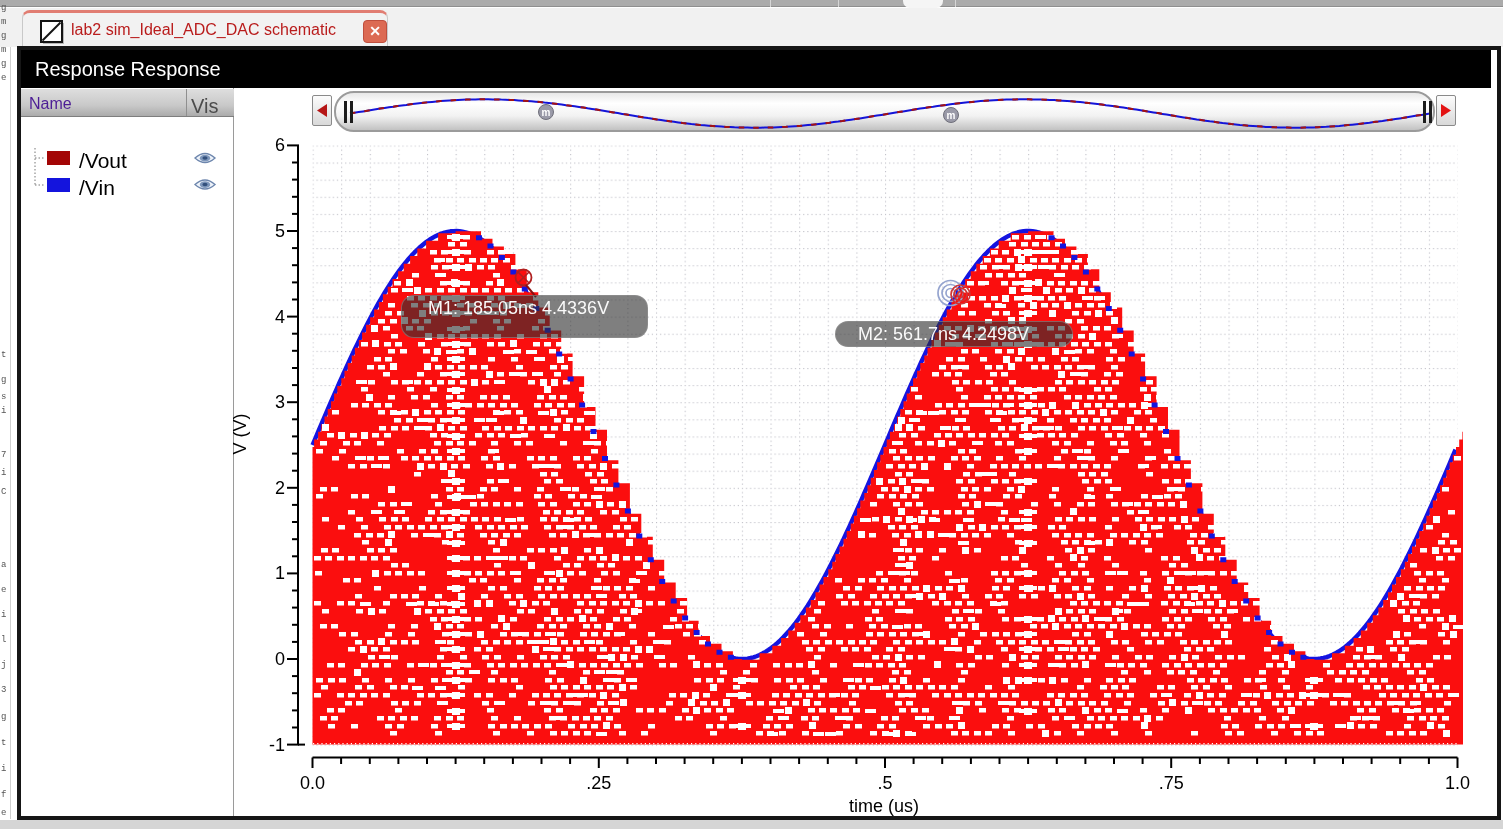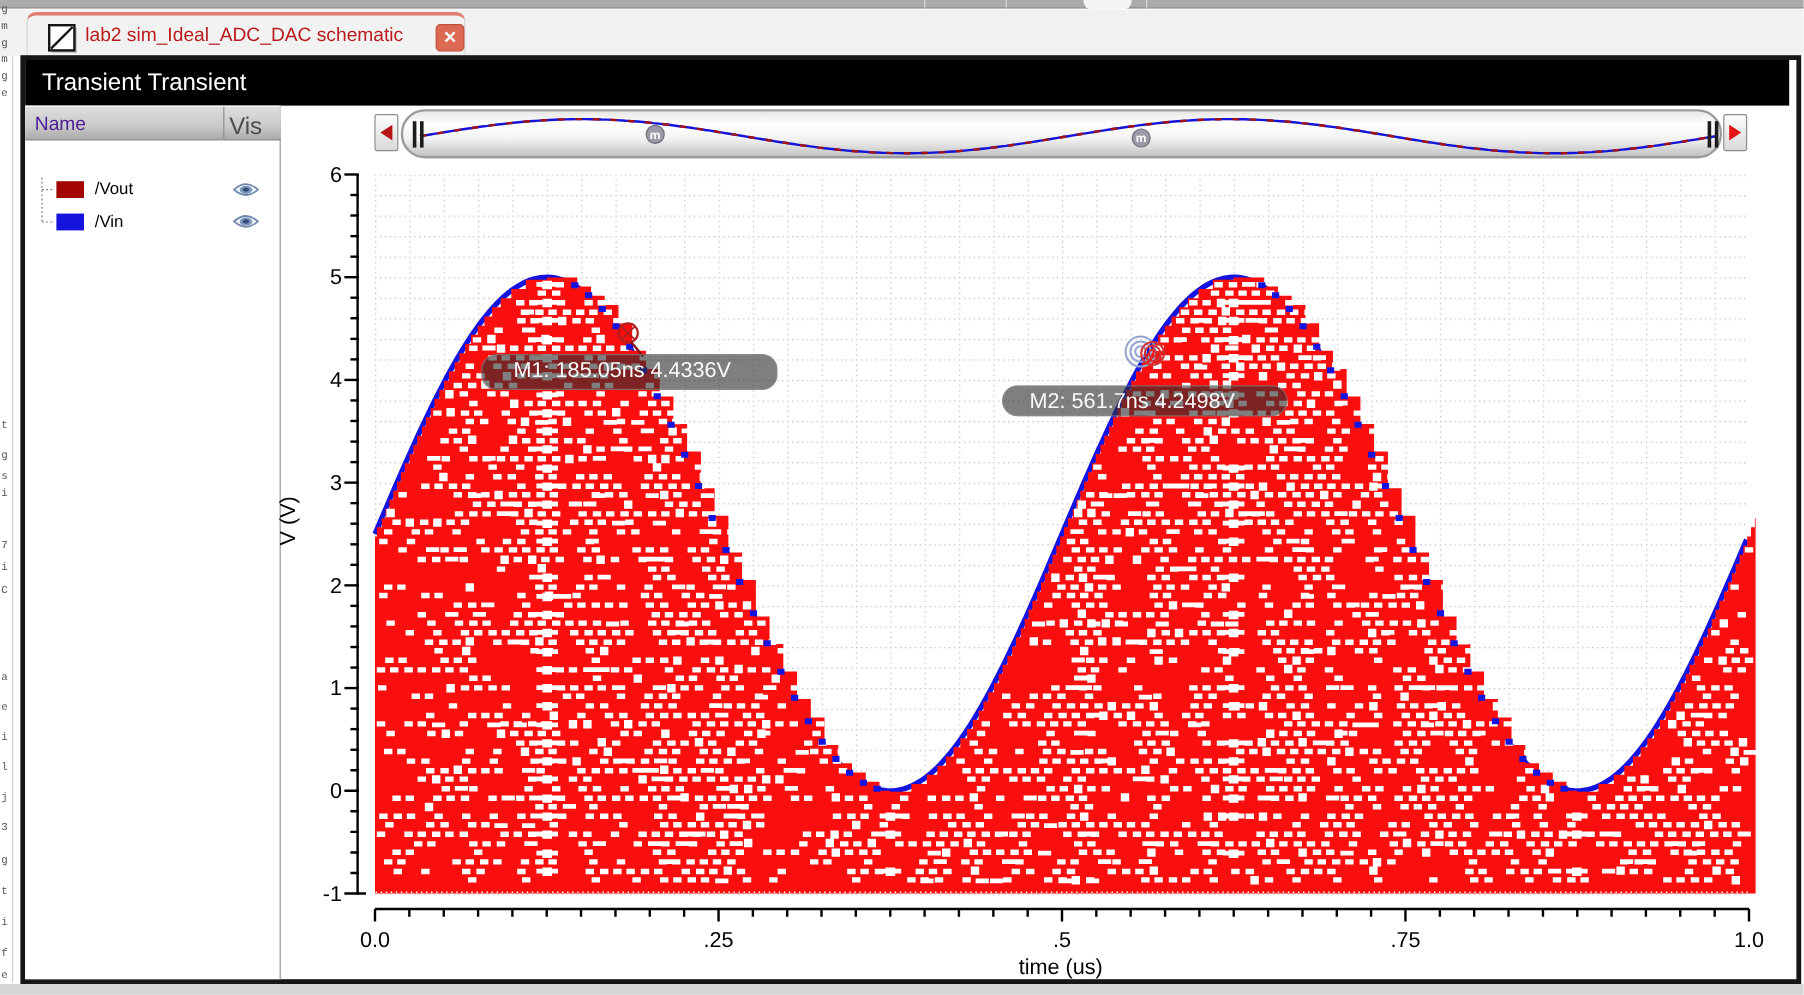--- a/index.html
+++ b/index.html
@@ -11,21 +11,21 @@
 #tab{left:22px;top:10px;width:366px;height:37px;background:#f2f2f2;border:1px solid #c9c9c9;border-top:3px solid #e17d72;border-bottom:none;border-radius:8px 8px 0 0}
 #tabtext{left:71px;top:21px;font-size:16px;color:#b91c1c}
 #tabx{left:363px;top:20px;width:24px;height:23px;background:#dc6a53;border:1px solid #bf4f3e;border-radius:4px;color:#fff;font-size:14px;font-weight:bold;text-align:center;line-height:21px}
 #win{left:17px;top:46px;width:1484px;height:774px;background:#fff;border:4px solid #161616}
 #titlebar{left:21px;top:50px;width:1470px;height:38px;background:#000;color:#fff;font-size:20px;line-height:38px;padding-left:14px}
 #tree{left:21px;top:88px;width:213px;height:728px;background:#fff;border-right:1px solid #9a9a9a}
 #treehdr{left:21px;top:89px;width:213px;height:28px;background:linear-gradient(#dedede,#c9c9c9 60%,#ababab);border-bottom:1px solid #7e7e7e}
 #hdrname{left:29px;top:95px;color:#4c1d95;font-size:16px}
 #hdrvis{left:191px;top:95px;color:#4c4c4c;font-size:20px}
 #hdrsep{left:186px;top:89px;width:1px;height:27px;background:#8f8f8f}
-.sig{font-size:14px;color:#000}
+.sig{font-size:21px;color:#000}
 .mlabel{position:absolute;background:rgba(48,48,48,0.62);border:1px solid rgba(150,150,150,0.55);border-radius:13px;color:#fafafa;font-size:18px;white-space:nowrap}
 #sbtnL{left:312px;top:95px;width:20px;height:31px;background:linear-gradient(#fcfcfc,#d9d9d9);border:1px solid #8a8a8a;border-radius:2px}
 #sbtnR{left:1436px;top:95px;width:20px;height:31px;background:linear-gradient(#fcfcfc,#d9d9d9);border:1px solid #8a8a8a;border-radius:2px}
 #pill{left:334px;top:91px;width:1101px;height:41px;border:2px solid #9b9b9b;border-radius:20px;background:linear-gradient(#e8e8e8,#ffffff 28%,#f2f2f2 62%,#c2c2c2)}
 .grip{position:absolute;top:101px;width:3px;height:22px;background:#1c1c1c}
 #botbar{left:0;top:820px;width:1503px;height:9px;background:#d5d5d5}
 .lg{position:absolute;font-family:"Liberation Mono",monospace;font-size:9px;color:#555}
 </style></head><body>
 <div class="abs" id="topbar"></div>
 <div class="abs" id="toprow"></div>
@@ -35,21 +35,21 @@
 <div class="abs" id="tnotch"></div>
 <div class="abs" id="tab"></div>
 <svg class="abs" style="left:40px;top:20px" width="25" height="25">
 <rect x="3" y="3" width="21" height="21" fill="#b8b8b8"></rect>
 <rect x="1" y="1" width="21" height="21" fill="#fff" stroke="#141414" stroke-width="2"></rect>
 <line x1="2.5" y1="20.5" x2="20.5" y2="2.5" stroke="#141414" stroke-width="2"></line>
 </svg>
 <div class="abs" id="tabtext">lab2 sim_Ideal_ADC_DAC schematic</div>
 <div class="abs" id="tabx">✕</div>
 <div class="abs" id="win"></div>
-<div class="abs" id="titlebar">Transient Transient</div>
+<div class="abs" id="titlebar">Response Response</div>
 <div class="abs" id="tree"></div>
 <div class="abs" id="treehdr"></div>
 <div class="abs" id="hdrname">Name</div>
 <div class="abs" id="hdrsep"></div>
 <div class="abs" id="hdrvis">Vis</div>
 <svg class="abs" style="left:30px;top:145px" width="180" height="50">
 <path d="M5 3 V41 M5 13 H14 M5 40 H14" fill="none" stroke="#777" stroke-width="1" stroke-dasharray="1.5 2"></path>
 <rect x="17" y="6" width="23" height="14" fill="#a30505"></rect>
 <rect x="17" y="33" width="23" height="14" fill="#1414dd"></rect>
 </svg>
@@ -200,21 +200,21 @@
         <circle cx="950.5" cy="293" r="8.5"></circle>
         <circle cx="950.5" cy="293" r="12.5"></circle>
 </g>
 <g stroke="#cf3434" stroke-width="1.7">
 <circle cx="960.5" cy="294.5" r="3"></circle>
         <circle cx="960.5" cy="294.5" r="6.5"></circle>
         <circle cx="960.5" cy="294.5" r="9.5"></circle>
 </g>
 </g>
 </svg>
-<div class="mlabel" style="left:401px;top:295px;width:247px;height:30px;line-height:25px;padding-left:26px">M1: 185.05ns 4.4336V</div>
+<div class="mlabel" style="left:401px;top:295px;width:247px;height:43px;line-height:25px;padding-left:26px">M1: 185.05ns 4.4336V</div>
 <div class="mlabel" style="left:835px;top:321px;width:238px;height:26px;line-height:24px;padding-left:22px">M2: 561.7ns 4.2498V</div>
 <div class="abs" id="sbtnL"></div>
 <div class="abs" id="sbtnR"></div>
 <div class="abs" id="pill"></div>
 <svg class="abs" style="left:334px;top:91px" width="1101" height="41" viewBox="0 0 1101 41">
 <polyline points="16.0,22.5 20.3,21.8 24.6,21.1 29.0,20.4 33.3,19.7 37.6,19.0 41.9,18.3 46.2,17.6 50.6,16.9 54.9,16.3 59.2,15.7 63.5,15.0 67.8,14.4 72.2,13.9 76.5,13.3 80.8,12.8 85.1,12.3 89.4,11.8 93.8,11.3 98.1,10.9 102.4,10.5 106.7,10.1 111.0,9.8 115.4,9.5 119.7,9.2 124.0,9.0 128.3,8.8 132.6,8.6 137.0,8.5 141.3,8.4 145.6,8.3 149.9,8.3 154.2,8.3 158.6,8.4 162.9,8.4 167.2,8.6 171.5,8.7 175.8,8.9 180.2,9.1 184.5,9.4 188.8,9.7 193.1,10.0 197.4,10.3 201.8,10.7 206.1,11.1 210.4,11.6 214.7,12.0 219.0,12.5 223.4,13.0 227.7,13.6 232.0,14.2 236.3,14.7 240.6,15.3 245.0,16.0 249.3,16.6 253.6,17.3 257.9,17.9 262.2,18.6 266.6,19.3 270.9,20.0 275.2,20.7 279.5,21.4 283.8,22.1 288.2,22.9 292.5,23.6 296.8,24.3 301.1,25.0 305.4,25.7 309.8,26.4 314.1,27.1 318.4,27.7 322.7,28.4 327.0,29.0 331.4,29.7 335.7,30.3 340.0,30.8 344.3,31.4 348.6,32.0 353.0,32.5 357.3,33.0 361.6,33.4 365.9,33.9 370.2,34.3 374.6,34.7 378.9,35.0 383.2,35.3 387.5,35.6 391.8,35.9 396.2,36.1 400.5,36.3 404.8,36.4 409.1,36.6 413.4,36.6 417.8,36.7 422.1,36.7 426.4,36.7 430.7,36.6 435.0,36.5 439.4,36.4 443.7,36.2 448.0,36.0 452.3,35.8 456.6,35.5 461.0,35.2 465.3,34.9 469.6,34.5 473.9,34.1 478.2,33.7 482.6,33.2 486.9,32.7 491.2,32.2 495.5,31.7 499.8,31.1 504.2,30.6 508.5,30.0 512.8,29.3 517.1,28.7 521.4,28.1 525.8,27.4 530.1,26.7 534.4,26.0 538.7,25.3 543.0,24.6 547.4,23.9 551.7,23.2 556.0,22.5 560.3,21.8 564.6,21.1 569.0,20.4 573.3,19.7 577.6,19.0 581.9,18.3 586.2,17.6 590.6,16.9 594.9,16.3 599.2,15.7 603.5,15.0 607.8,14.4 612.2,13.9 616.5,13.3 620.8,12.8 625.1,12.3 629.4,11.8 633.8,11.3 638.1,10.9 642.4,10.5 646.7,10.1 651.0,9.8 655.4,9.5 659.7,9.2 664.0,9.0 668.3,8.8 672.6,8.6 677.0,8.5 681.3,8.4 685.6,8.3 689.9,8.3 694.2,8.3 698.6,8.4 702.9,8.4 707.2,8.6 711.5,8.7 715.8,8.9 720.2,9.1 724.5,9.4 728.8,9.7 733.1,10.0 737.4,10.3 741.8,10.7 746.1,11.1 750.4,11.6 754.7,12.0 759.0,12.5 763.4,13.0 767.7,13.6 772.0,14.2 776.3,14.7 780.6,15.3 785.0,16.0 789.3,16.6 793.6,17.3 797.9,17.9 802.2,18.6 806.6,19.3 810.9,20.0 815.2,20.7 819.5,21.4 823.8,22.1 828.2,22.9 832.5,23.6 836.8,24.3 841.1,25.0 845.4,25.7 849.8,26.4 854.1,27.1 858.4,27.7 862.7,28.4 867.0,29.0 871.4,29.7 875.7,30.3 880.0,30.8 884.3,31.4 888.6,32.0 893.0,32.5 897.3,33.0 901.6,33.4 905.9,33.9 910.2,34.3 914.6,34.7 918.9,35.0 923.2,35.3 927.5,35.6 931.8,35.9 936.2,36.1 940.5,36.3 944.8,36.4 949.1,36.6 953.4,36.6 957.8,36.7 962.1,36.7 966.4,36.7 970.7,36.6 975.0,36.5 979.4,36.4 983.7,36.2 988.0,36.0 992.3,35.8 996.6,35.5 1001.0,35.2 1005.3,34.9 1009.6,34.5 1013.9,34.1 1018.2,33.7 1022.6,33.2 1026.9,32.7 1031.2,32.2 1035.5,31.7 1039.8,31.1 1044.2,30.6 1048.5,30.0 1052.8,29.3 1057.1,28.7 1061.4,28.1 1065.8,27.4 1070.1,26.7 1074.4,26.0 1078.7,25.3 1083.0,24.6 1087.4,23.9 1091.7,23.2 1096.0,22.5" fill="none" stroke="#1414d8" stroke-width="2"></polyline>
 <polyline points="16.0,22.5 20.3,21.8 24.6,21.1 29.0,20.4 33.3,19.7 37.6,19.0 41.9,18.3 46.2,17.6 50.6,16.9 54.9,16.3 59.2,15.7 63.5,15.0 67.8,14.4 72.2,13.9 76.5,13.3 80.8,12.8 85.1,12.3 89.4,11.8 93.8,11.3 98.1,10.9 102.4,10.5 106.7,10.1 111.0,9.8 115.4,9.5 119.7,9.2 124.0,9.0 128.3,8.8 132.6,8.6 137.0,8.5 141.3,8.4 145.6,8.3 149.9,8.3 154.2,8.3 158.6,8.4 162.9,8.4 167.2,8.6 171.5,8.7 175.8,8.9 180.2,9.1 184.5,9.4 188.8,9.7 193.1,10.0 197.4,10.3 201.8,10.7 206.1,11.1 210.4,11.6 214.7,12.0 219.0,12.5 223.4,13.0 227.7,13.6 232.0,14.2 236.3,14.7 240.6,15.3 245.0,16.0 249.3,16.6 253.6,17.3 257.9,17.9 262.2,18.6 266.6,19.3 270.9,20.0 275.2,20.7 279.5,21.4 283.8,22.1 288.2,22.9 292.5,23.6 296.8,24.3 301.1,25.0 305.4,25.7 309.8,26.4 314.1,27.1 318.4,27.7 322.7,28.4 327.0,29.0 331.4,29.7 335.7,30.3 340.0,30.8 344.3,31.4 348.6,32.0 353.0,32.5 357.3,33.0 361.6,33.4 365.9,33.9 370.2,34.3 374.6,34.7 378.9,35.0 383.2,35.3 387.5,35.6 391.8,35.9 396.2,36.1 400.5,36.3 404.8,36.4 409.1,36.6 413.4,36.6 417.8,36.7 422.1,36.7 426.4,36.7 430.7,36.6 435.0,36.5 439.4,36.4 443.7,36.2 448.0,36.0 452.3,35.8 456.6,35.5 461.0,35.2 465.3,34.9 469.6,34.5 473.9,34.1 478.2,33.7 482.6,33.2 486.9,32.7 491.2,32.2 495.5,31.7 499.8,31.1 504.2,30.6 508.5,30.0 512.8,29.3 517.1,28.7 521.4,28.1 525.8,27.4 530.1,26.7 534.4,26.0 538.7,25.3 543.0,24.6 547.4,23.9 551.7,23.2 556.0,22.5 560.3,21.8 564.6,21.1 569.0,20.4 573.3,19.7 577.6,19.0 581.9,18.3 586.2,17.6 590.6,16.9 594.9,16.3 599.2,15.7 603.5,15.0 607.8,14.4 612.2,13.9 616.5,13.3 620.8,12.8 625.1,12.3 629.4,11.8 633.8,11.3 638.1,10.9 642.4,10.5 646.7,10.1 651.0,9.8 655.4,9.5 659.7,9.2 664.0,9.0 668.3,8.8 672.6,8.6 677.0,8.5 681.3,8.4 685.6,8.3 689.9,8.3 694.2,8.3 698.6,8.4 702.9,8.4 707.2,8.6 711.5,8.7 715.8,8.9 720.2,9.1 724.5,9.4 728.8,9.7 733.1,10.0 737.4,10.3 741.8,10.7 746.1,11.1 750.4,11.6 754.7,12.0 759.0,12.5 763.4,13.0 767.7,13.6 772.0,14.2 776.3,14.7 780.6,15.3 785.0,16.0 789.3,16.6 793.6,17.3 797.9,17.9 802.2,18.6 806.6,19.3 810.9,20.0 815.2,20.7 819.5,21.4 823.8,22.1 828.2,22.9 832.5,23.6 836.8,24.3 841.1,25.0 845.4,25.7 849.8,26.4 854.1,27.1 858.4,27.7 862.7,28.4 867.0,29.0 871.4,29.7 875.7,30.3 880.0,30.8 884.3,31.4 888.6,32.0 893.0,32.5 897.3,33.0 901.6,33.4 905.9,33.9 910.2,34.3 914.6,34.7 918.9,35.0 923.2,35.3 927.5,35.6 931.8,35.9 936.2,36.1 940.5,36.3 944.8,36.4 949.1,36.6 953.4,36.6 957.8,36.7 962.1,36.7 966.4,36.7 970.7,36.6 975.0,36.5 979.4,36.4 983.7,36.2 988.0,36.0 992.3,35.8 996.6,35.5 1001.0,35.2 1005.3,34.9 1009.6,34.5 1013.9,34.1 1018.2,33.7 1022.6,33.2 1026.9,32.7 1031.2,32.2 1035.5,31.7 1039.8,31.1 1044.2,30.6 1048.5,30.0 1052.8,29.3 1057.1,28.7 1061.4,28.1 1065.8,27.4 1070.1,26.7 1074.4,26.0 1078.7,25.3 1083.0,24.6 1087.4,23.9 1091.7,23.2 1096.0,22.5" fill="none" stroke="#a51212" stroke-width="2" stroke-dasharray="5.5 9"></polyline>
 <g>
 <circle cx="212" cy="21" r="7.5" fill="#9a9aa8" stroke="#6f6f7a" stroke-width="1"></circle>
 <text x="212" y="24.5" text-anchor="middle" font-size="10" font-weight="bold" fill="#fff" font-family="Liberation Sans">m</text>

